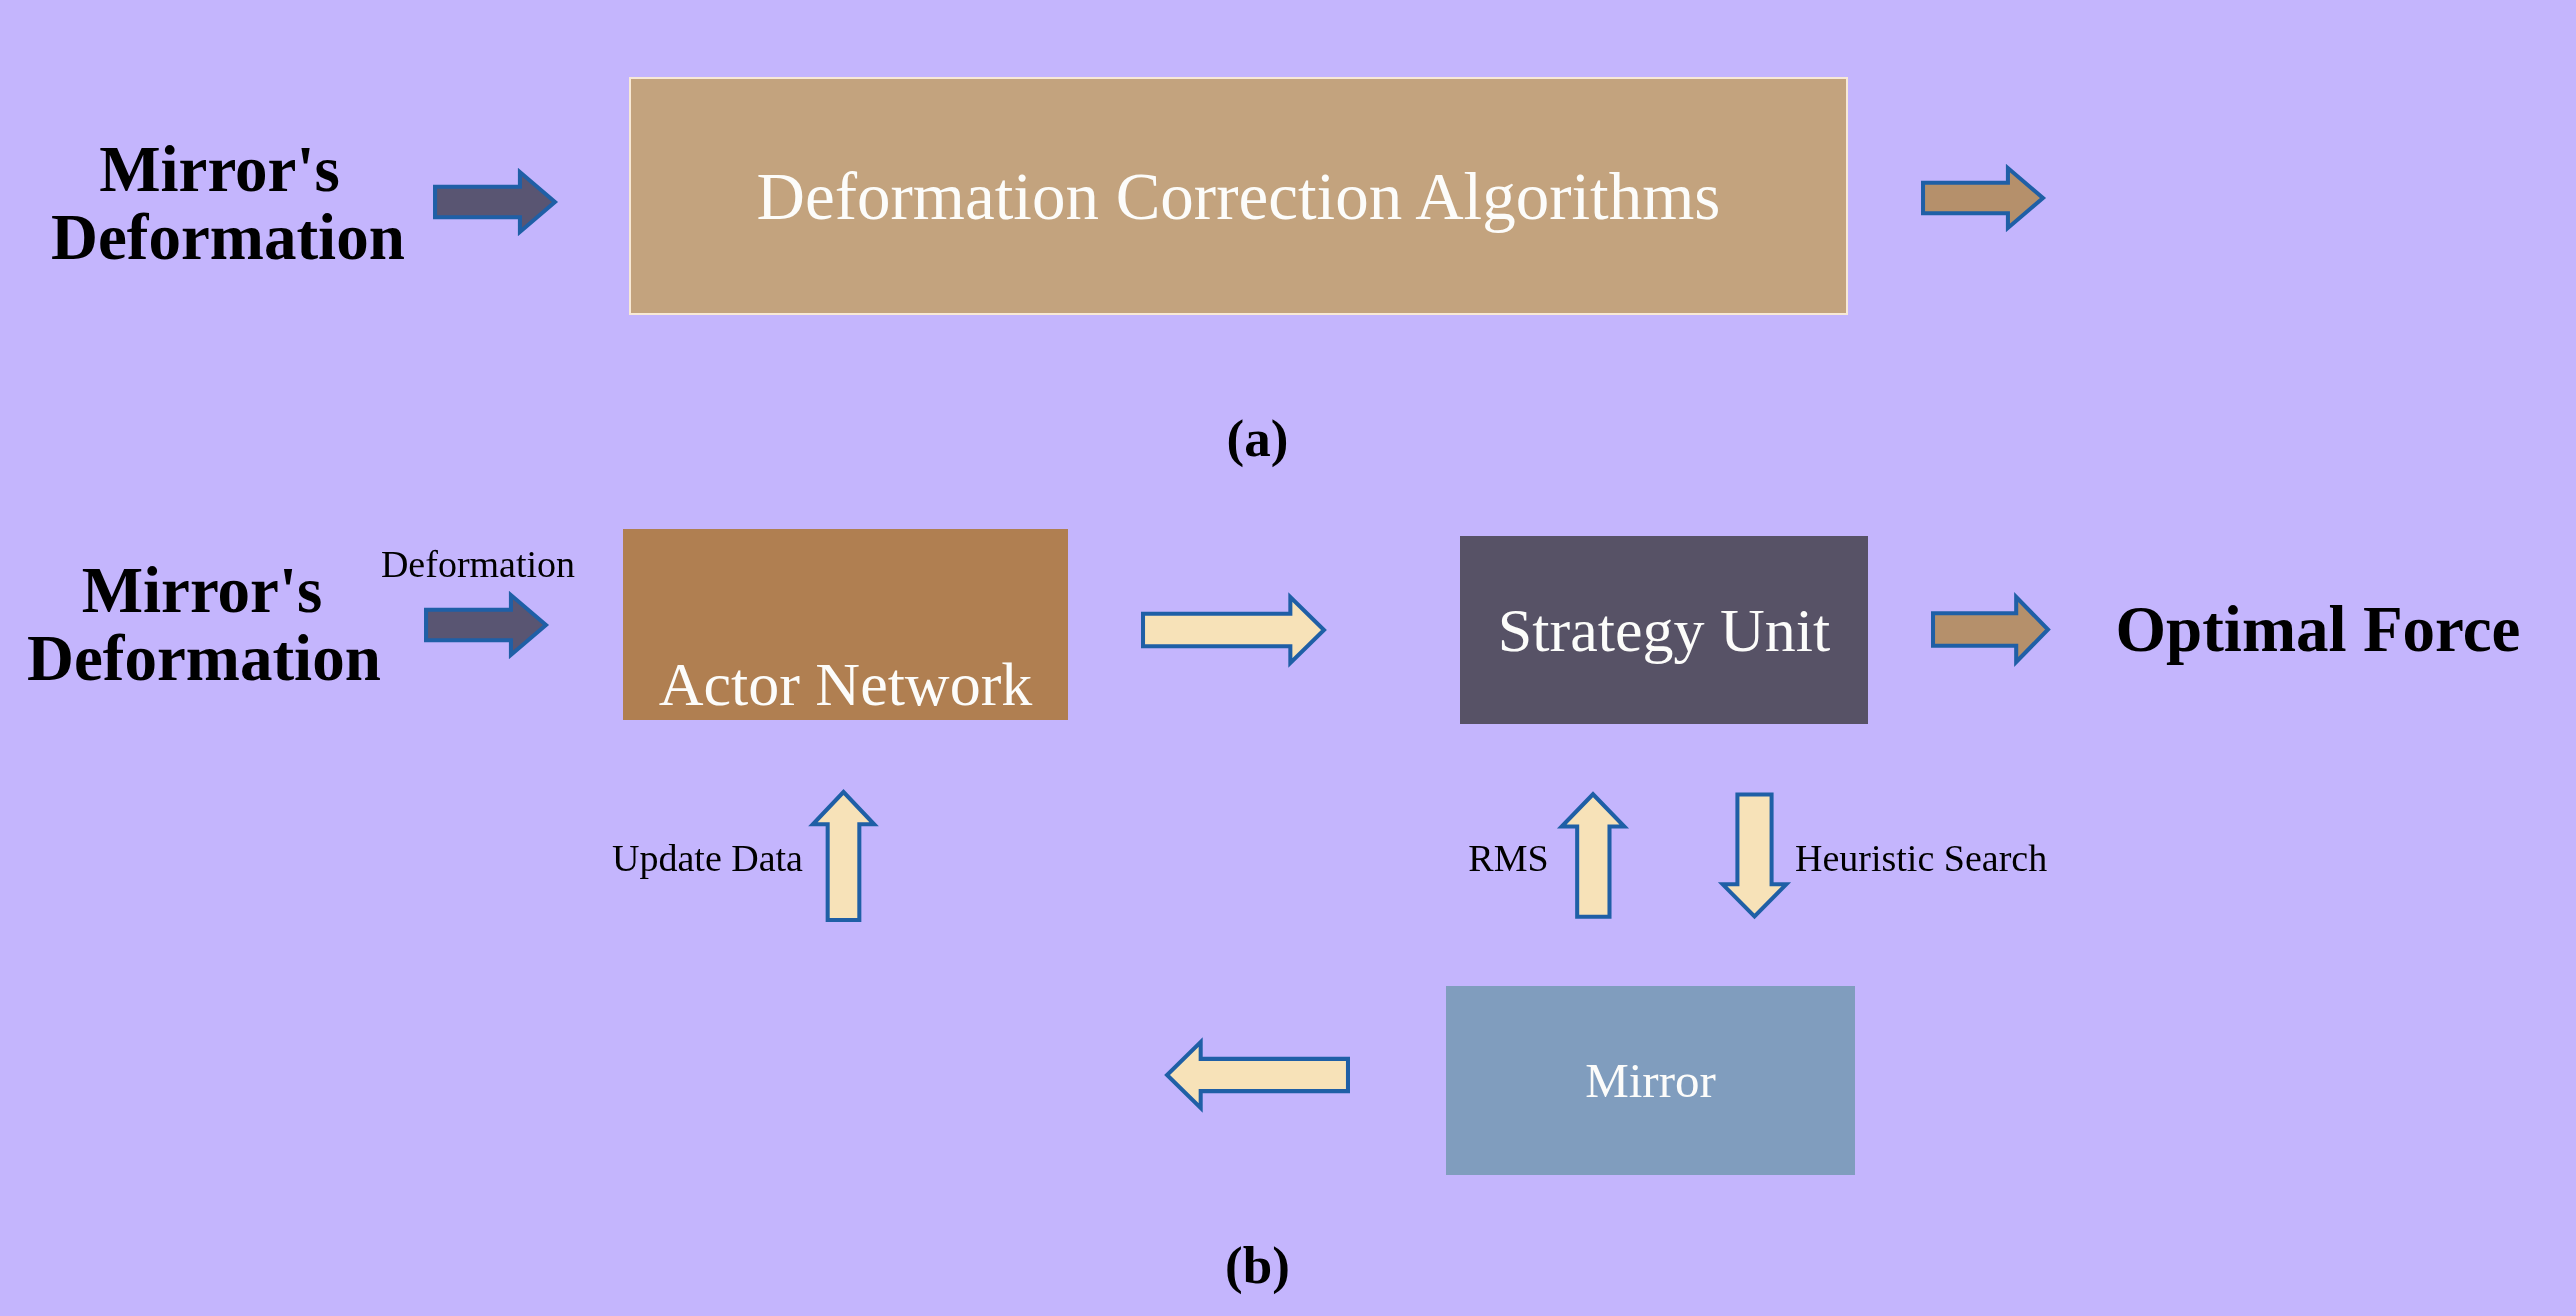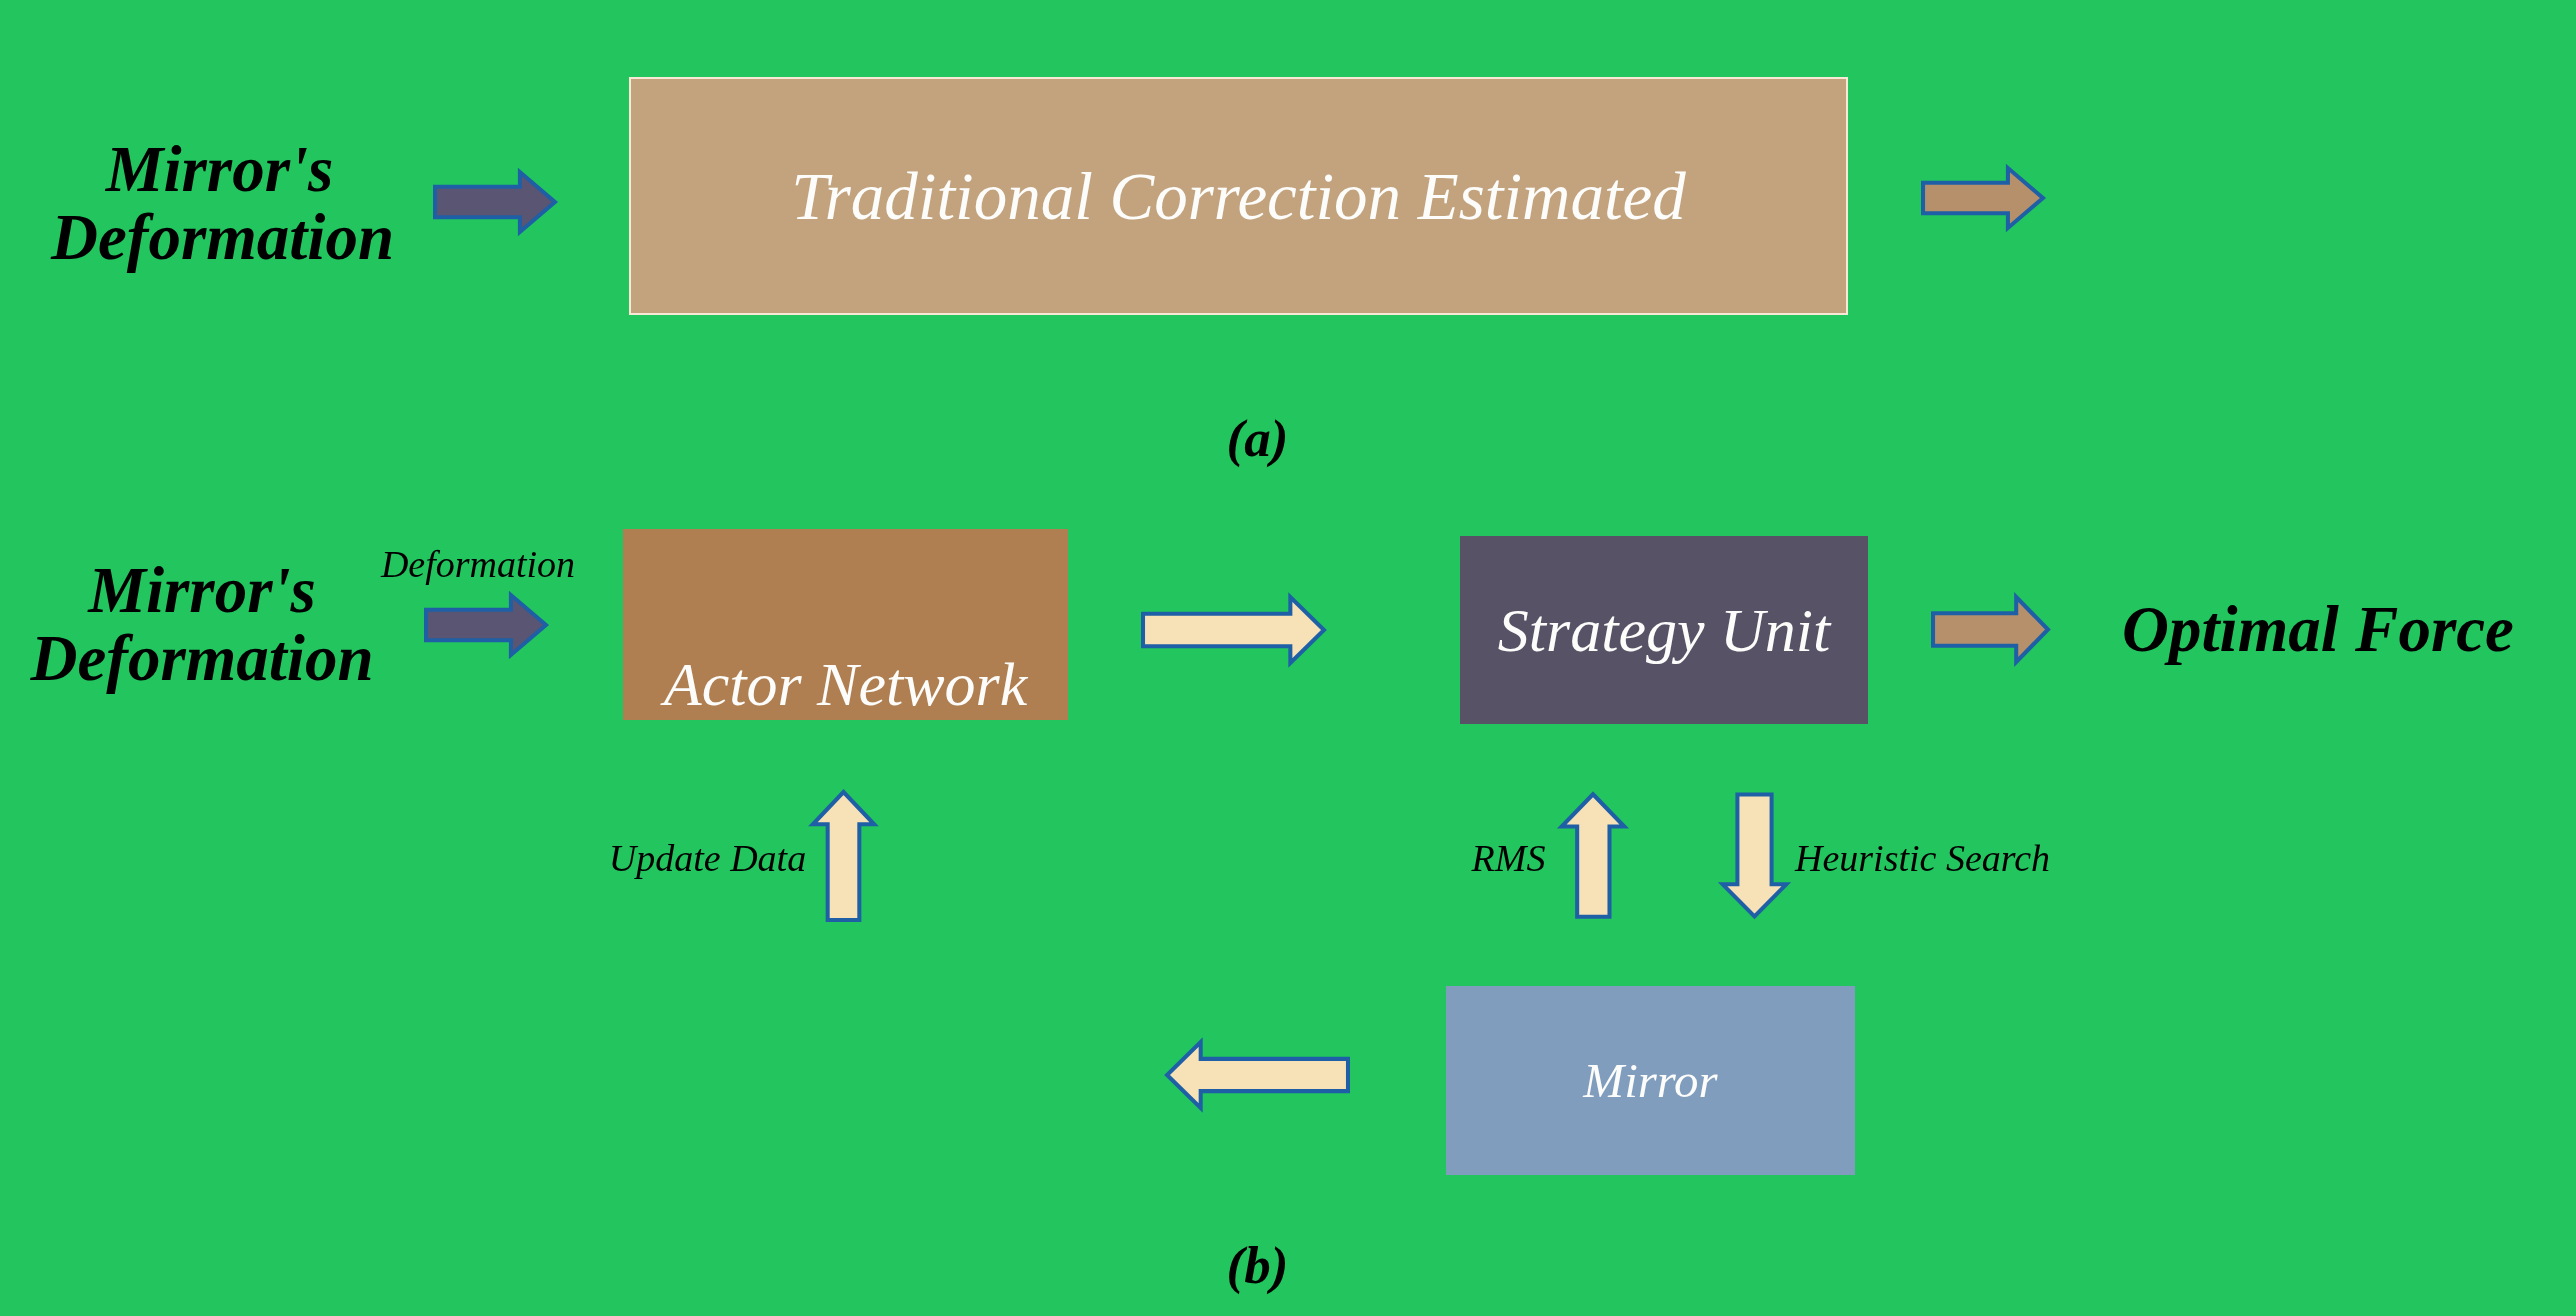--- a/index.html
+++ b/index.html
@@ -13,24 +13,23 @@
     --output_arrow_fill:#B5906B;
     --data_arrow_fill:#F7E2B8;
     --arrow_outline:#1F5FA6;
     --box_text:#FCFCFA;
     --label_text:#000000;
   }
   html,body{margin:0;padding:0;background:#ffffff;}
   .stage{
     position:relative;
     width:2576px;height:1316px;
-    background:#22c55e;
+    background:#c4b5fd;
     font-family:"Liberation Serif","DejaVu Serif",serif;
     overflow:hidden;
-    font-style:italic;
   }
   .abs{position:absolute;}
   .biglabel{
     font-weight:bold;
     color:var(--label_text);
     font-size:65px;
     line-height:1.05;
     text-align:center;
     white-space:nowrap;
   }
@@ -80,21 +79,21 @@
   <div class="abs biglabel" style="left:51px;top:135px;width:337px;">
     <div>Mirror's</div>
     <div>Deformation</div>
   </div>
 
   <svg class="abs arrow" style="left:433px;top:170px;" width="124" height="64" viewBox="0 0 184 95" aria-hidden="true">
     <path class="fill-dark" d="M3 25 L129 25 L129 3 L181 47.5 L129 92 L129 70 L3 70 Z"></path>
   </svg>
 
   <div class="abs box box-process" style="left:629px;top:77px;width:1215px;height:234px;">
-    <span>Traditional Correction Estimated</span>
+    <span>Deformation Correction Algorithms</span>
   </div>
 
   <svg class="abs arrow" style="left:1921px;top:166px;" width="124" height="64" viewBox="0 0 184 95" aria-hidden="true">
     <path class="fill-brown" d="M3 25 L129 25 L129 3 L181 47.5 L129 92 L129 70 L3 70 Z"></path>
   </svg>
 
 
   <div class="abs caption" style="left:1190px;top:408px;width:135px;">(a)</div>
 
   <div class="abs biglabel" style="left:27px;top:556px;width:350px;">

